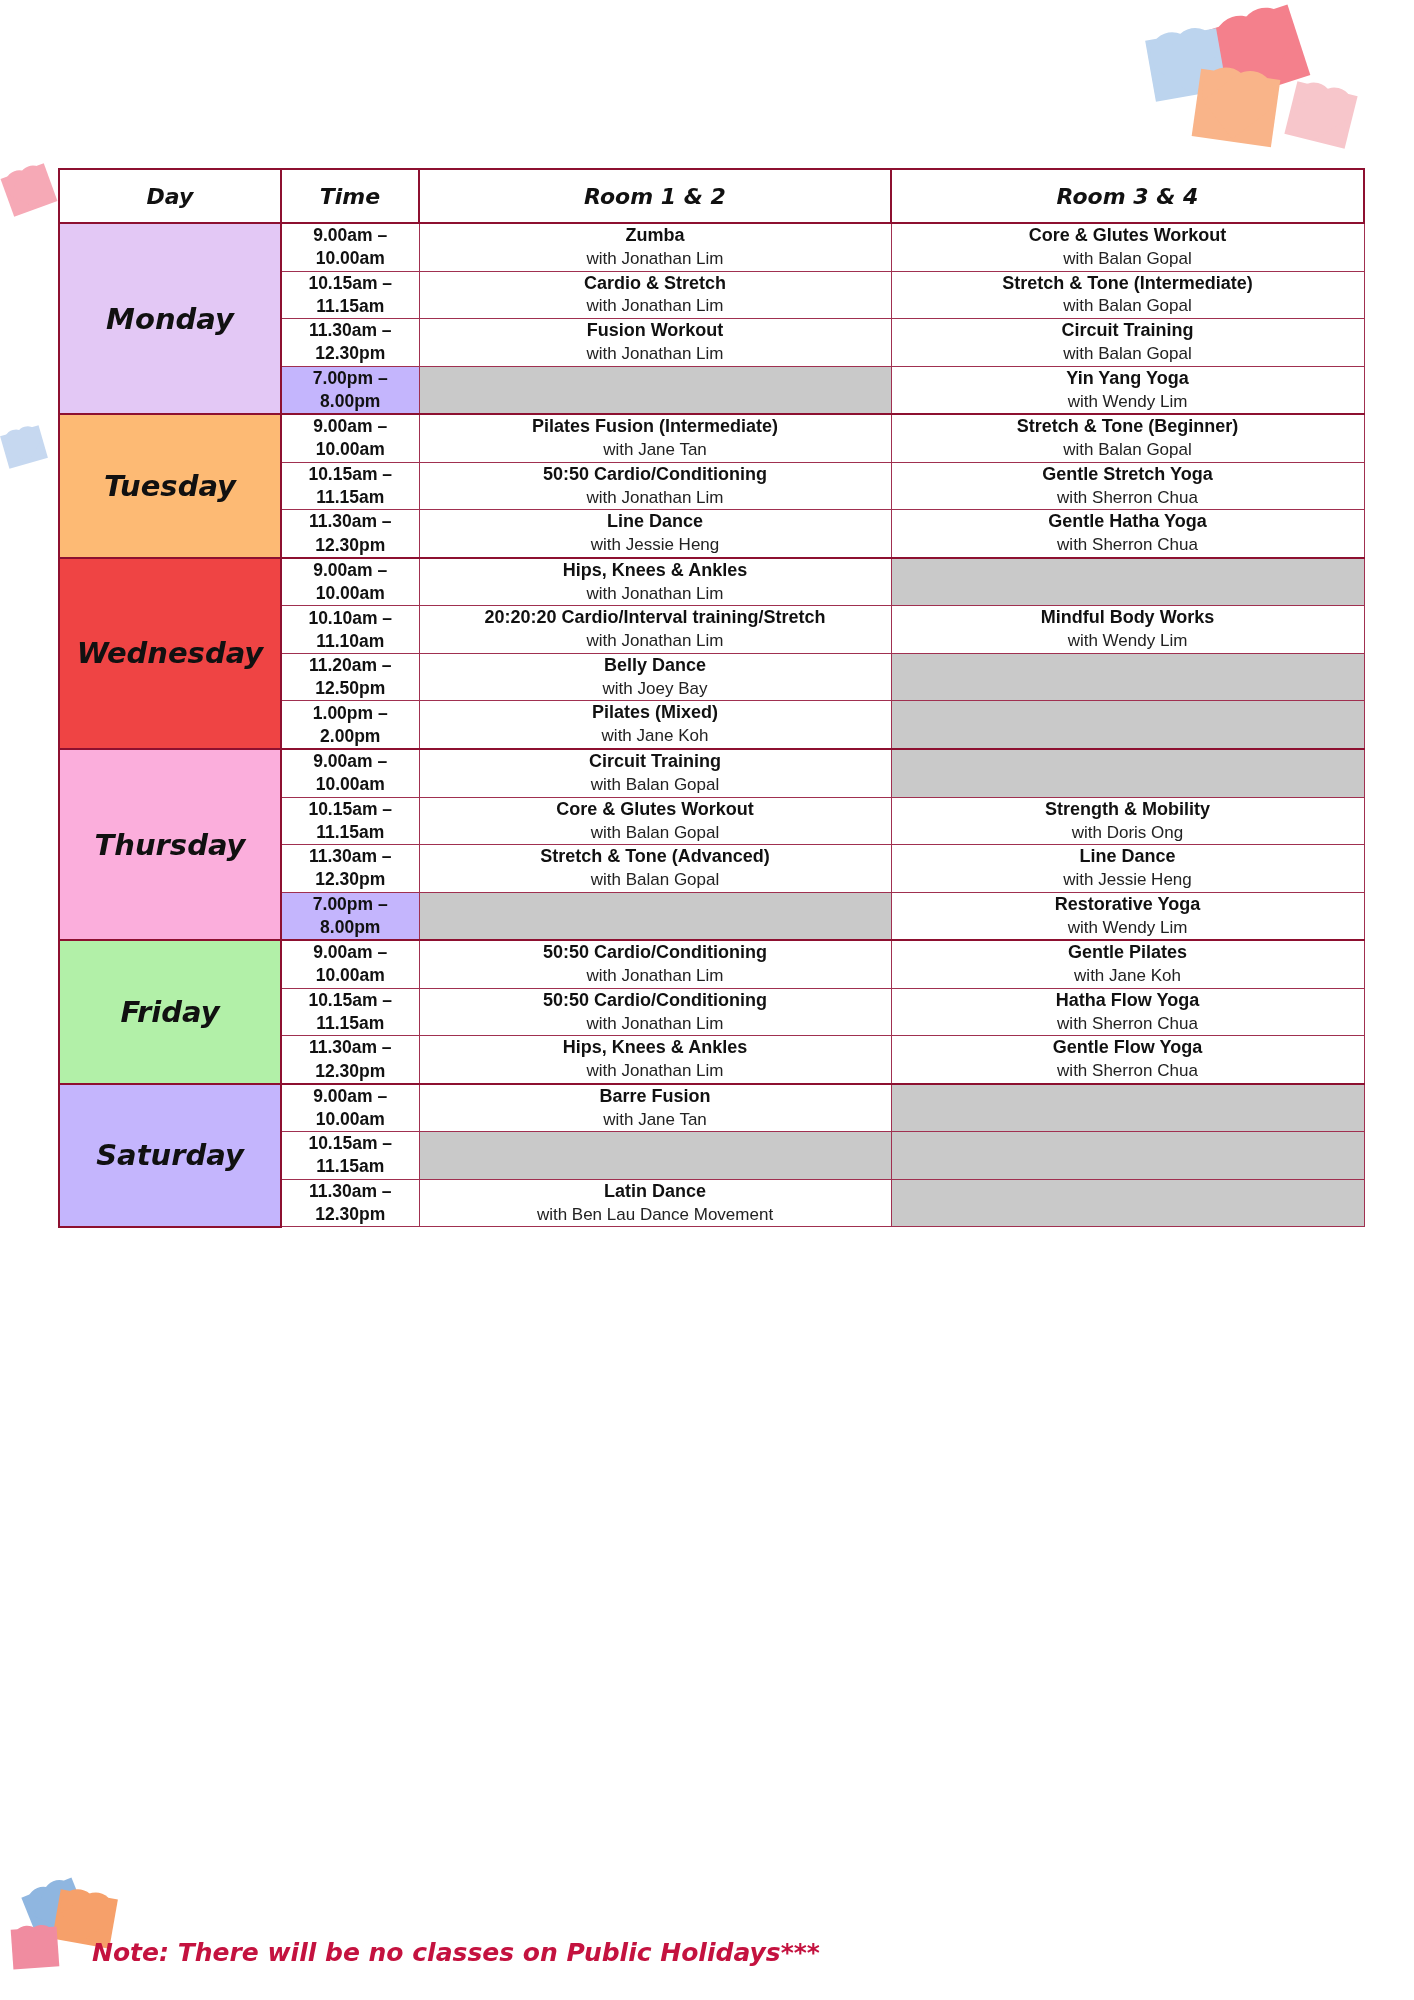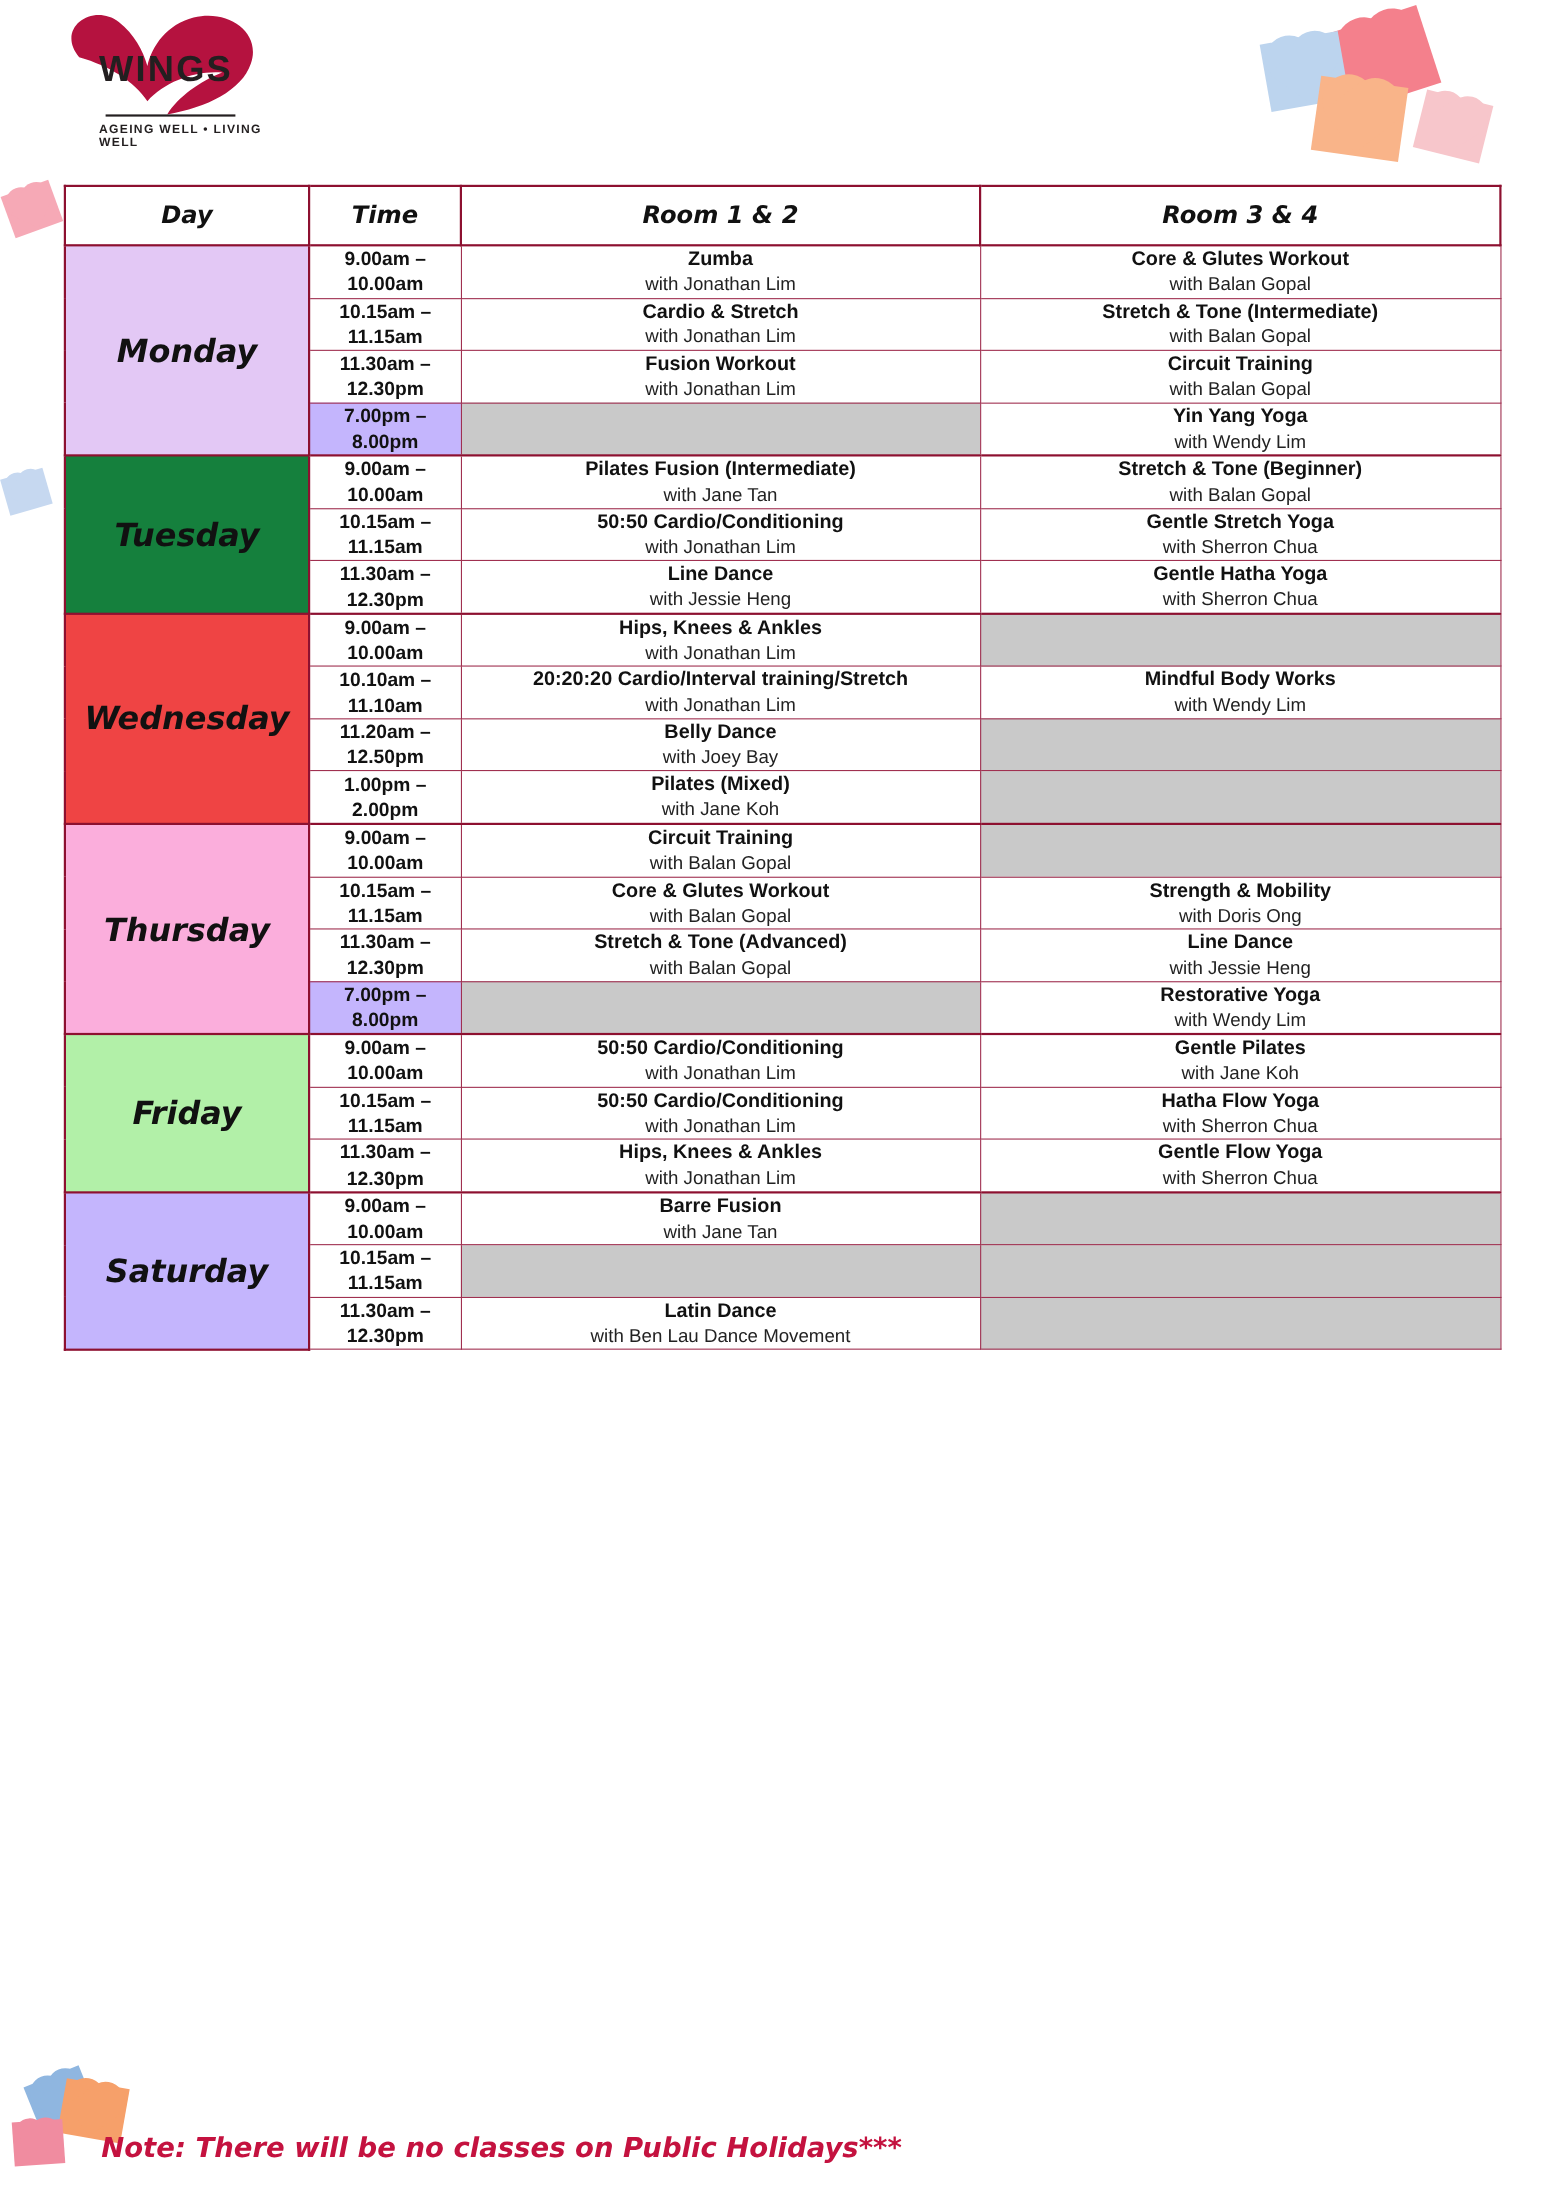--- a/index.html
+++ b/index.html
@@ -193,28 +193,20 @@
 <div class="hsimple" style="left:1196px; top:74px; width:80px; height:68px; background:#f9b489; transform:rotate(8deg);"></div>
 <div class="hsimple" style="left:1290px; top:88px; width:62px; height:54px; background:#f7c6cb; transform:rotate(14deg);"></div>
 <div class="hsimple" style="left:6px; top:170px; width:46px; height:40px; background:#f6a9b6; transform:rotate(-20deg);"></div>
 <div class="hsimple" style="left:4px; top:430px; width:40px; height:34px; background:#c6d8f0; transform:rotate(-16deg);"></div>
 <div class="hsimple" style="left:28px; top:1886px; width:54px; height:46px; background:#8fb6e0; transform:rotate(-22deg);"></div>
 <div class="hsimple" style="left:56px; top:1894px; width:58px; height:50px; background:#f6a06a; transform:rotate(10deg);"></div>
 <div class="hsimple" style="left:12px; top:1928px; width:46px; height:40px; background:#f08ca0; transform:rotate(-4deg);"></div>
 
 <div class="header">
 
-  <div class="logo">
-    <svg class="logo-swoosh" viewBox="0 0 215 98" xmlns="http://www.w3.org/2000/svg">
-      <path d="M30 44 C8 18, 42 -6, 66 12 C80 23, 88 38, 92 52 C96 34, 110 14, 134 8 C166 0, 196 22, 186 50 C178 74, 146 90, 110 96 C120 80, 140 66, 160 58 C136 56, 108 66, 92 84 C80 66, 58 52, 30 44 Z" fill="#b5123f"></path>
-    </svg>
-    <div class="logo-rule"></div>
-    <div class="logo-text">WINGS</div>
-    <div class="logo-tag">AGEING WELL • LIVING WELL</div>
-  </div>
 
 </div>
 
 <div class="table-wrap">
   <table class="sched">
     <colgroup>
       <col class="c-day">
         <col class="c-time">
         <col class="c-r12">
         <col class="c-r34">
@@ -264,21 +256,21 @@
         </tr>
         <tr>
           <td class="time evening">7.00pm –<br>8.00pm</td>
           <td class="empty"></td>
           <td class="cls">
             <div class="nm">Yin Yang Yoga</div>
             <div class="wi">with Wendy Lim</div>
           </td>
         </tr>
         <tr class="group-start">
-          <td class="day" rowspan="3" style="background: #15803d; font-style: italic;">Tuesday</td>
+          <td class="day" rowspan="3" style="background: #fdba74; font-style: italic;">Tuesday</td>
           <td class="time">9.00am –<br>10.00am</td>
           <td class="cls">
             <div class="nm">Pilates Fusion (Intermediate)</div>
             <div class="wi">with Jane Tan</div>
           </td>
           <td class="cls">
             <div class="nm">Stretch &amp; Tone (Beginner)</div>
             <div class="wi">with Balan Gopal</div>
           </td>
         </tr>

